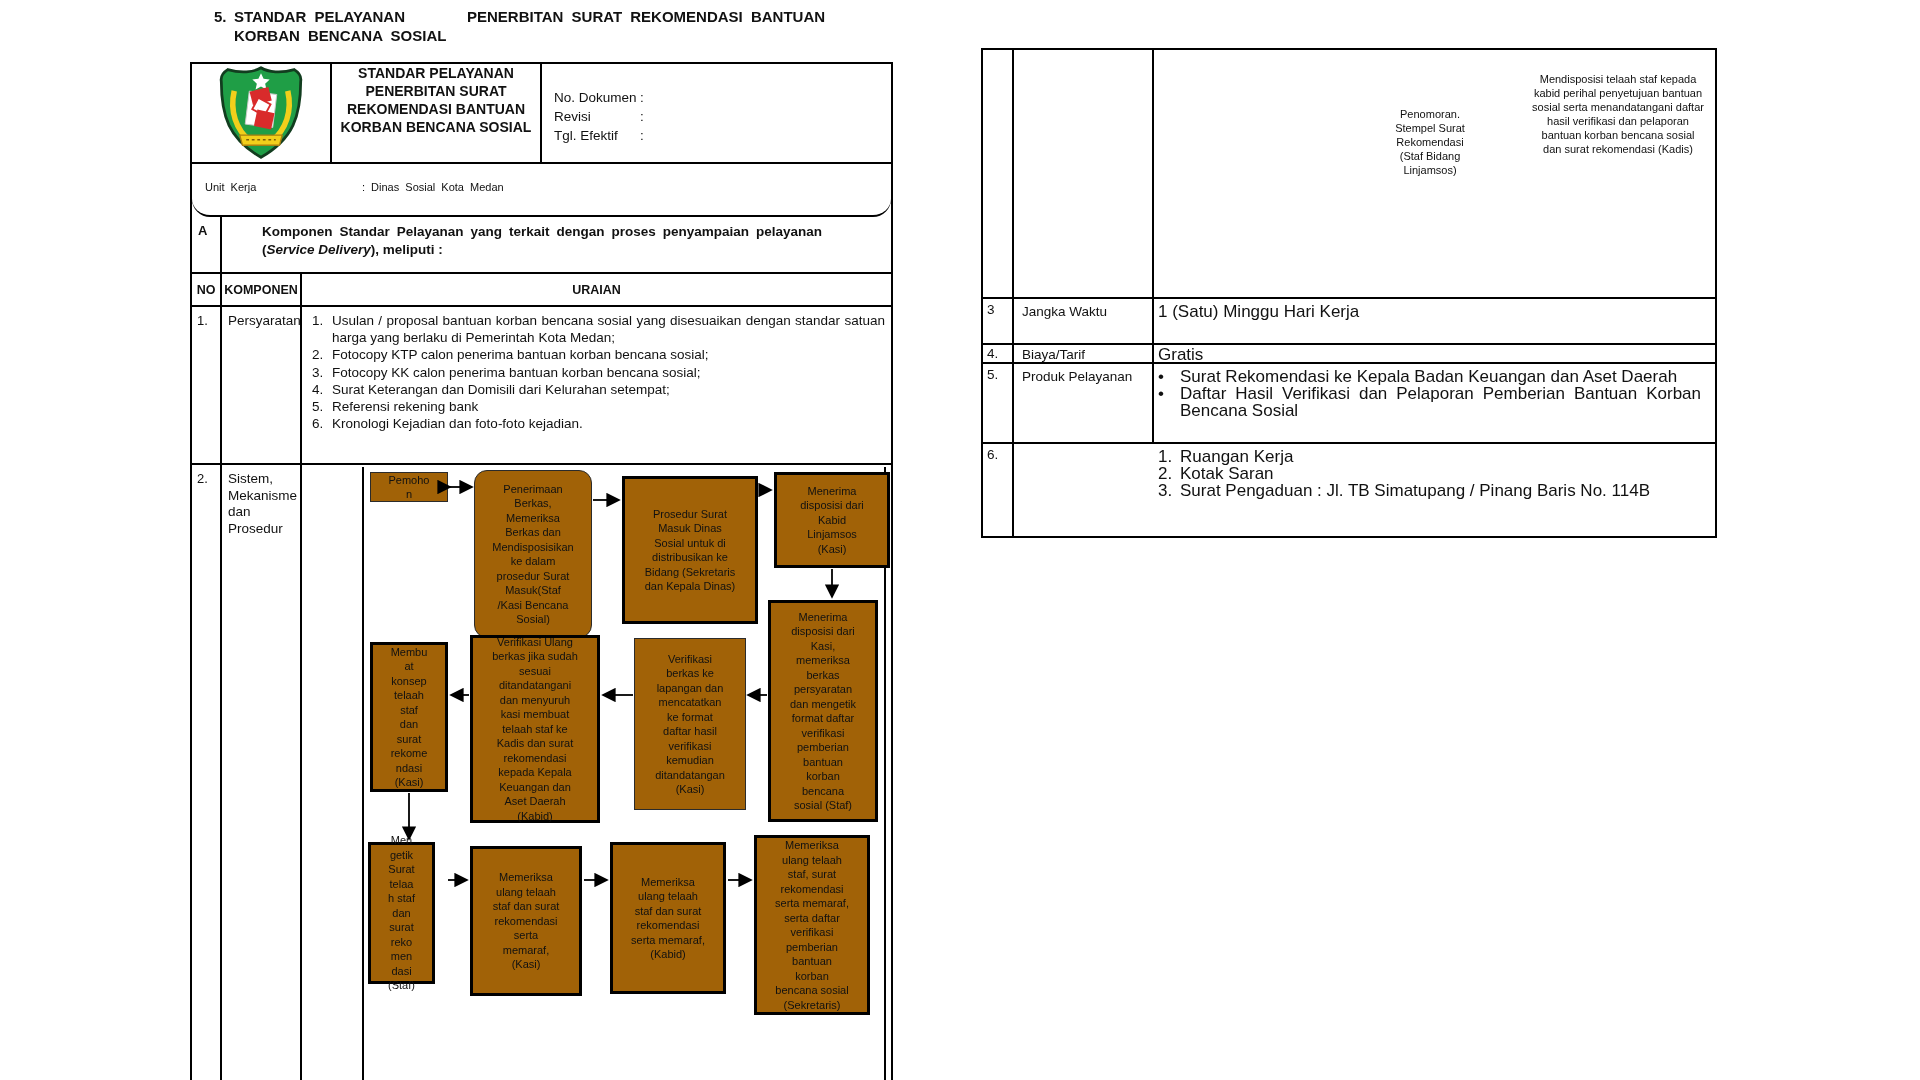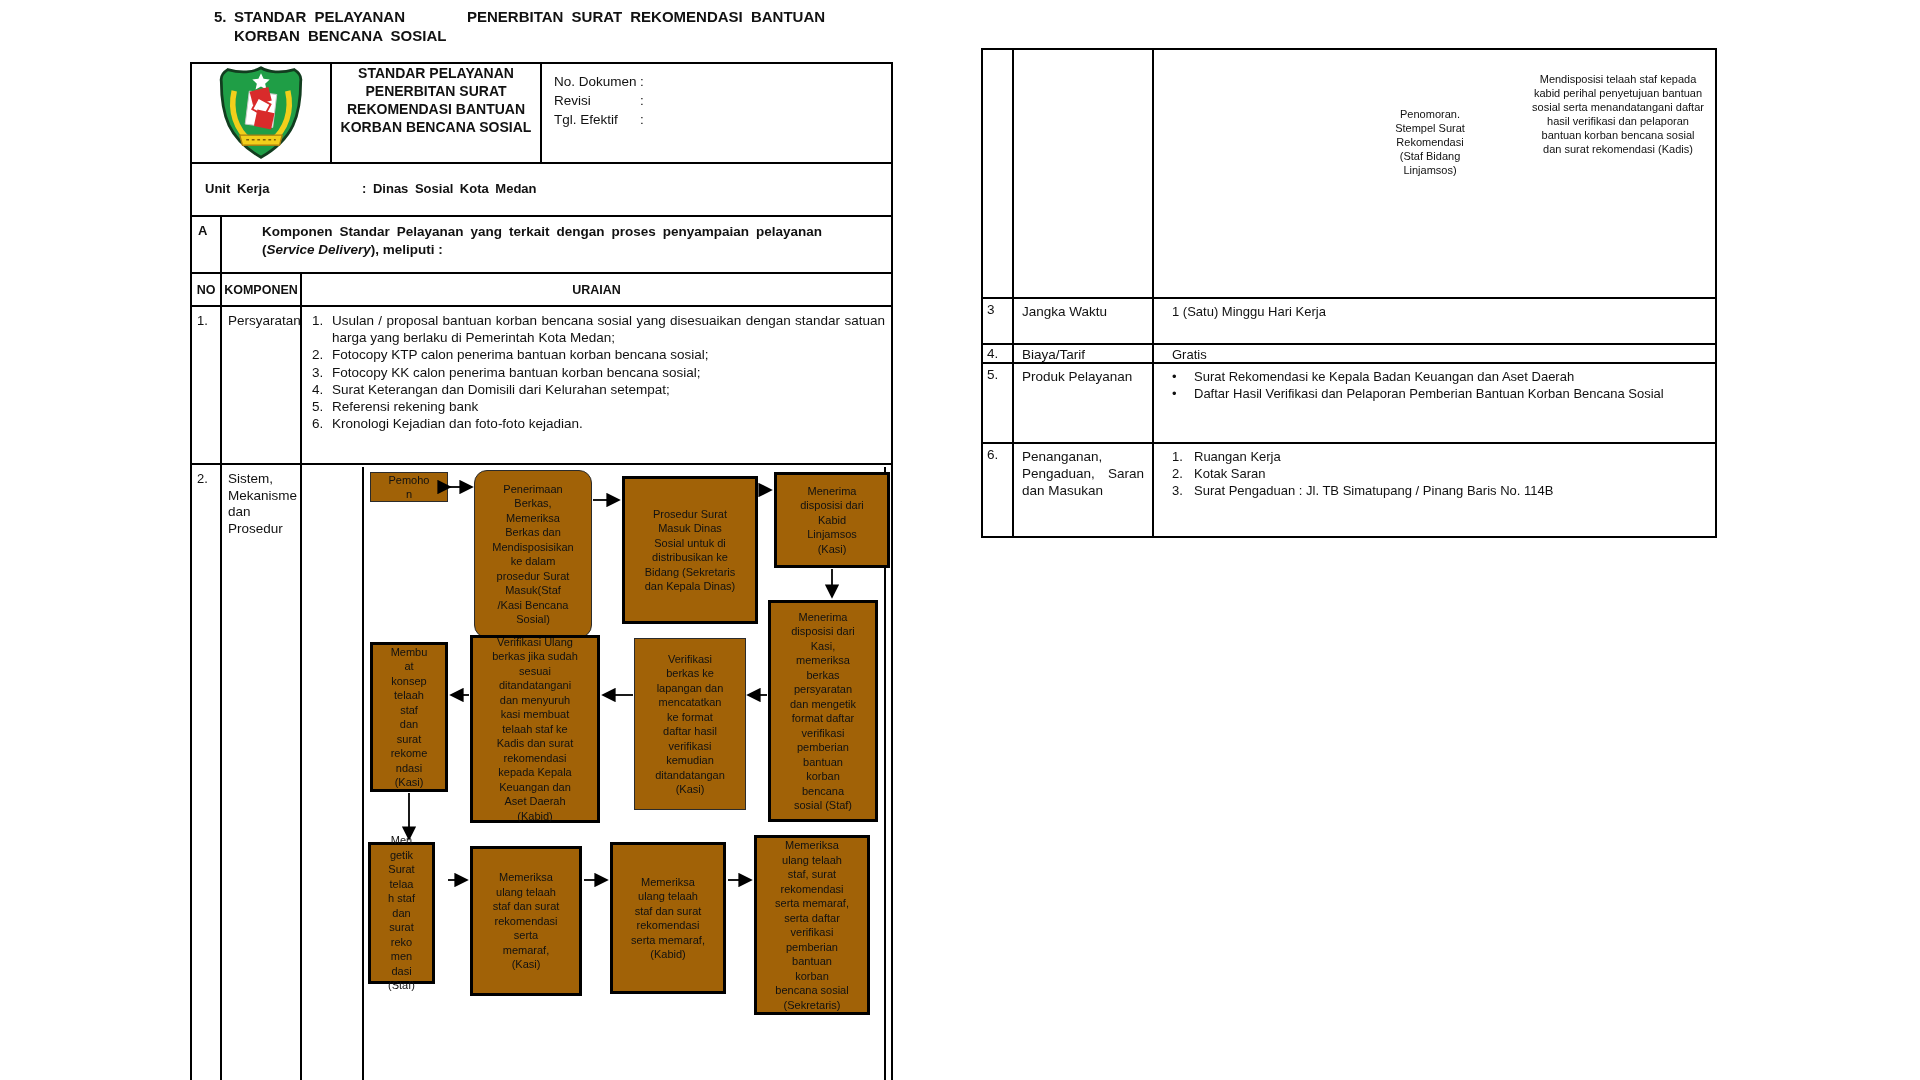--- a/index.html
+++ b/index.html
@@ -18,25 +18,25 @@
   #ltable { position:absolute; left:190px; top:62px; width:703px; height:1018px;
             border:2px solid #000; border-bottom:0; }
   .lrow  { position:absolute; left:0; width:100%; }
   .bb    { border-bottom:2px solid #000; }
   .cell  { position:absolute; top:0; bottom:0; border-right:2px solid #000; }
   .last  { border-right:0; }
 
   #hdr-logo-cell { left:0; width:140px; display:flex; align-items:center; justify-content:center; }
   #hdr-title-cell{ left:140px; width:210px; display:flex; justify-content:center;
                    text-align:center; font-weight:bold; font-size:14px; line-height:18px; }
-  #hdr-doc-cell  { left:350px; right:0; padding:8px 0 0 12px; font-size:13.5px; line-height:19px; }
+  #hdr-doc-cell  { left:350px; right:0; padding:8px 0 0 12px; font-size:13.5px; line-height:19px;margin-top:16px; }
   .doc-line { display:flex; }
   .doc-label { width:86px; }
 
-  #unit-row { font-weight:bold; font-size:13px; }
+  #unit-row { font-weight:normal; font-size:11px;border-radius:18px; }
   #unit-row .u-label { position:absolute; left:13px; top:17px; word-spacing:3px; }
   #unit-row .u-value { position:absolute; left:170px; top:17px; word-spacing:3px; }
 
   .no-cell { left:0; width:30px; font-weight:bold; font-size:13px; padding:6px 0 0 6px; }
   .no-cell2{ left:0; width:30px; font-size:13px; padding:6px 0 0 5px; }
   .komp-cell { left:30px; width:80px; font-size:13.5px; line-height:16.5px; padding:6px 4px 0 6px; }
   .ur-cell   { left:110px; right:0; }
 
   #rowA-text { position:absolute; left:40px; right:0; top:6px; font-weight:bold; font-size:13.5px;
                line-height:18px; max-width:560px; text-align:justify; }
@@ -59,21 +59,21 @@
   .thick { border:3px solid #000; }
   #flow svg { position:absolute; left:0; top:0; pointer-events:none; }
 
   
   #rtable { position:absolute; left:981px; top:48px; width:736px; height:490px;
             border:2px solid #000; }
   .rrow { position:absolute; left:0; width:100%; }
   .r-no   { left:0; width:31px; font-size:13.5px; padding:3px 0 0 4px; }
   .r-label{ left:31px; width:140px; font-size:13.5px; line-height:17px; padding:4px 8px 0 8px;
             text-align:justify; }
-  .r-val  { left:171px; right:0; font-size:13px; line-height:17px; padding:4px 14px 0 18px;border-radius:21px; }
+  .r-val  { left:171px; right:0; font-size:17px; line-height:17px; padding:4px 14px 0 4px;border-radius:21px; }
   .rv-item { display:flex; }
   .rv-num { width:22px; flex:none; }
   .rv-txt { flex:1; text-align:justify; }
   .blk { position:absolute; font-size:11px; line-height:14px; text-align:center; }
 </style>
 </head>
 <body>
 
 <div id="heading">
   <div class="h-row">
@@ -271,21 +271,20 @@
         </div>
       <div class="rv-item">
           <span class="rv-num">•</span>
           <span class="rv-txt">Daftar  Hasil  Verifikasi  dan  Pelaporan  Pemberian  Bantuan Korban Bencana Sosial</span>
         </div>
     </div>
   </div>
 
   <div class="rrow" style="top:394px; height:94px;">
     <div class="cell r-no">6.</div>
-    <div class="cell r-label">Penanganan, Pengaduan, Saran dan Masukan</div>
     <div class="cell last r-val">
       <div class="rv-item">
           <span class="rv-num">1.</span>
           <span>Ruangan  Kerja</span>
         </div>
       <div class="rv-item">
           <span class="rv-num">2.</span>
           <span>Kotak  Saran</span>
         </div>
       <div class="rv-item">

